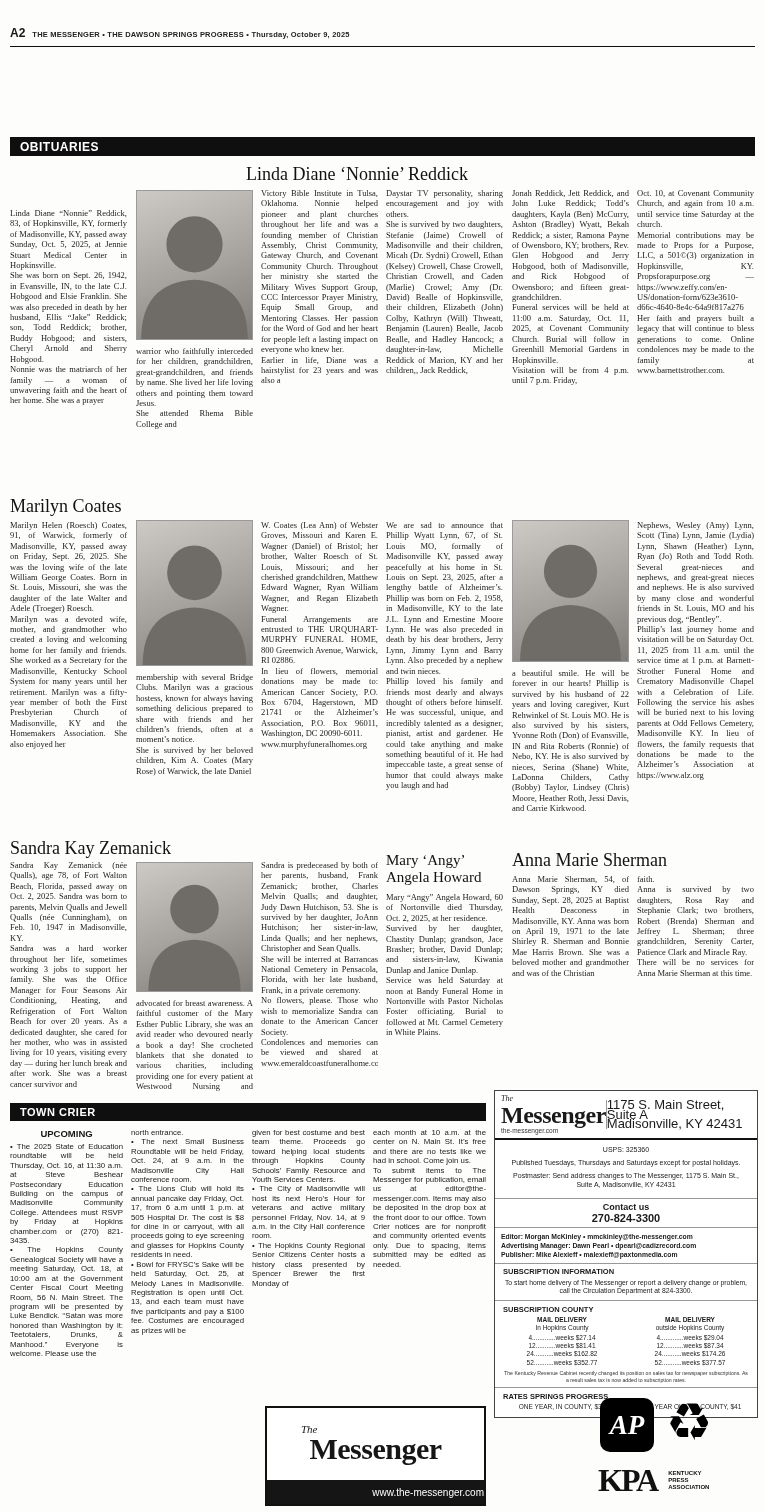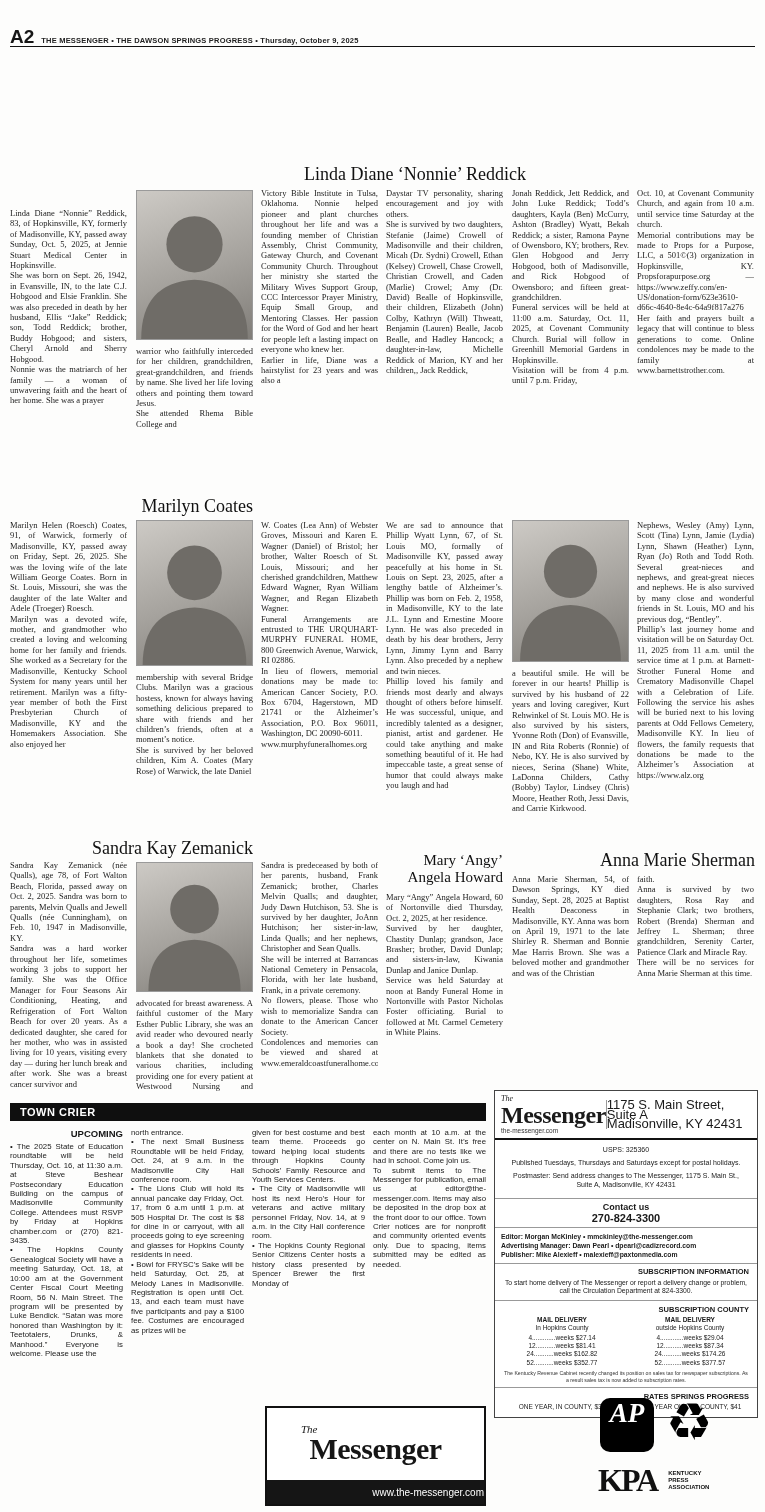--- a/index.html
+++ b/index.html
@@ -1,75 +1,78 @@
 <!DOCTYPE html>
 <html><head>
 <meta charset="utf-8">
 <style>
   *{box-sizing:border-box;margin:0;padding:0}
   body{background:#dcdcdc;font-family:"Liberation Serif",serif}
   .page{position:relative;width:765px;height:1512px;background:#fdfdfc;margin:0 auto;overflow:hidden;color:#161616}
   .topbar{position:absolute;left:10px;top:26px;width:745px;display:flex;align-items:baseline;gap:7px}
-  .pageno{font-family:"Liberation Sans",sans-serif;font-weight:bold;font-size:19px}
+  .pageno{font-family:"Liberation Sans",sans-serif;font-weight:bold;font-size:12px}
   .mast{font-family:"Liberation Sans",sans-serif;font-size:7.5px;font-weight:bold;letter-spacing:.2px;color:#222}
   .rule{position:absolute;left:10px;top:46px;width:745px;border-top:1.5px solid #111}
   .section-title{position:absolute;left:0;top:52px;width:100%;text-align:center;font-family:"Liberation Sans",sans-serif;font-weight:900;font-size:56px;letter-spacing:-1px;color:#121212}
   .bar{position:absolute;background:#0f0f0f;color:#fff;font-family:"Liberation Sans",sans-serif;font-weight:bold;display:flex;align-items:center;padding:0 10px;letter-spacing:.5px}
-  .obit-head{position:absolute;text-align:right;font-family:"Liberation Serif",serif;font-size:18px;line-height:20px;color:#111}
+  .obit-head{position:absolute;text-align:left;font-family:"Liberation Serif",serif;font-size:18px;line-height:20px;color:#111}
   .c{position:absolute;width:117px;font-family:"Liberation Serif",serif;font-size:8.5px;line-height:10.4px;text-align:justify;white-space:pre-line;overflow:hidden;color:#1c1c1c}
   .photo{position:absolute;width:117px;background:linear-gradient(160deg,#cdcac5 0%,#a5a29d 55%,#807d78 100%);border:1px solid #9a9a9a;overflow:hidden}
   .photo svg{width:100%;height:100%;display:block}
   
   .infobox{position:absolute;left:494px;top:1090px;width:264px;border:1px solid #444;background:#fff;font-family:"Liberation Sans",sans-serif;color:#1a1a1a}
   .ib-mast{display:flex;align-items:center;justify-content:space-between;padding:4px 6px;border-bottom:2px solid #111}
   .ib-the{font-family:"Liberation Serif",serif;font-style:italic;font-size:8px;line-height:8px}
   .ib-name{font-family:"Liberation Serif",serif;font-weight:bold;font-size:24px;line-height:24px;letter-spacing:-.5px}
   .ib-site{font-size:6.5px;color:#333}
   .ib-addr{font-size:13px;text-align:left;line-height:9.5px;border-left:1px solid #999;}
   .ib-pub{padding:5px 14px;text-align:center;font-size:7px;line-height:9px;border-bottom:1px solid #999}
   .ib-pub > div{margin-bottom:4px}
   .ib-contact{text-align:center;padding:3px 0;border-bottom:1px solid #999}
   .ib-clabel{font-weight:bold;font-size:9px}
   .ib-phone{font-weight:bold;font-size:11px}
   .ib-editors{padding:4px 6px;font-size:6.8px;line-height:9px;border-bottom:1px solid #999;font-weight:bold}
   .ib-subinfo{padding:4px 8px;font-size:6.8px;line-height:8.6px;border-bottom:1px solid #999;text-align:center}
-  .ib-t{font-weight:bold;font-size:7.5px;text-align:right;margin-bottom:2px}
+  .ib-t{font-weight:bold;font-size:7.5px;text-align:left;margin-bottom:2px}
   .ib-rates{padding:4px 8px;border-bottom:1px solid #999}
   .ib-rcols{display:flex;gap:10px;justify-content:center;font-size:6.5px;line-height:8.4px}
   .ib-rcols > div{flex:1;text-align:center}
   .ib-rh{font-weight:bold}
   .ib-rs{margin-bottom:1px}
   .ib-tax{font-size:5.2px;line-height:6.4px;text-align:center;margin-top:3px;color:#333}
   .ib-dsp{padding:4px 8px 6px}
   
   .tc-col{position:absolute;width:113px;font-family:"Liberation Sans",sans-serif;font-size:7.8px;line-height:9.4px;text-align:justify;white-space:pre-line;overflow:hidden;color:#1a1a1a}
-  .tc-up{position:absolute;width:113px;text-align:right;font-family:"Liberation Sans",sans-serif;font-weight:bold;font-size:9.5px}
+  .tc-up{position:absolute;width:113px;text-align:center;font-family:"Liberation Sans",sans-serif;font-weight:bold;font-size:9.5px}
   
   .adbox{position:absolute;left:265px;top:1406px;width:221px;height:100px;border:2.5px solid #111;background:#fff;display:flex;flex-direction:column}
   .ad-logo{flex:1;display:flex;flex-direction:column;align-items:center;justify-content:center}
   .ad-the{font-family:"Liberation Serif",serif;font-style:italic;font-size:11px;line-height:10px;align-self:flex-start;margin-left:34px}
   .ad-name{font-family:"Liberation Serif",serif;font-weight:bold;font-size:30px;line-height:30px;letter-spacing:-.5px}
   .ad-url{height:24px;background:#151515;color:#fff;display:flex;align-items:center;justify-content:flex-end;font-family:"Liberation Sans",sans-serif;font-size:10px}
-  .aplogo{position:absolute;left:600px;top:1398px;width:54px;height:54px;background:#000;border-radius:10px;color:#fff;display:flex;align-items:flex-start;justify-content:center;font-family:"Liberation Serif",serif;font-weight:bold;font-style:italic;font-size:27px}
+  .aplogo{position:absolute;left:600px;top:1398px;width:54px;height:54px;background:#000;border-radius:10px;color:#fff;display:flex;align-items:center;justify-content:center;font-family:"Liberation Serif",serif;font-weight:bold;font-style:italic;font-size:27px}
   .recycle{position:absolute;left:666px;top:1392px;font-size:52px;line-height:60px;color:#000;font-family:"DejaVu Sans",sans-serif}
   .kpa{position:absolute;left:598px;top:1462px;display:flex;align-items:center;gap:11px}
   .kpa-letters{font-family:"Liberation Serif",serif;font-weight:bold;font-size:32px;letter-spacing:-2px;color:#111}
   .kpa-lines{font-family:"Liberation Sans",sans-serif;font-weight:bold;font-size:6px;line-height:7px;color:#111}
 </style>
 </head>
 <body>
 
 <div class="page">
 
   <div class="topbar">
     <span class="pageno">A2</span>
     <span class="mast">THE MESSENGER • THE DAWSON SPRINGS PROGRESS • Thursday, October 9, 2025</span>
   </div>
   <div class="rule"></div>
 
+  <div class="bar" style="left:10px;top:137px;width:745px;height:19px;font-size:12px">
+    <span>OBITUARIES</span>
+  </div>
 
   <div class="obit-head" style="left:246px;top:164px;width:280px">Linda Diane ‘Nonnie’ Reddick</div>
   <div class="photo" style="left:136px;top:190px;height:150px">
     <svg viewBox="0 0 100 100" preserveAspectRatio="xMidYMax slice">
         <circle cx="50" cy="36" r="19" fill="#6f6c67"></circle>
         <path d="M14 100 Q14 62 50 60 Q86 62 86 100 Z" fill="#6f6c67"></path>
       </svg>
   </div>
   <div class="c" style="left:10px;top:208px;height:300px">Linda Diane “Nonnie” Reddick, 83, of Hopkinsville, KY, formerly of Madisonville, KY, passed away Sunday, Oct. 5, 2025, at Jennie Stuart Medical Center in Hopkinsville.
 She was born on Sept. 26, 1942, in Evansville, IN, to the late C.J. Hobgood and Elsie Franklin. She was also preceded in death by her husband, Ellis “Jake” Reddick; son, Todd Reddick; brother, Buddy Hobgood; and sisters, Cheryl Arnold and Sherry Hobgood.

